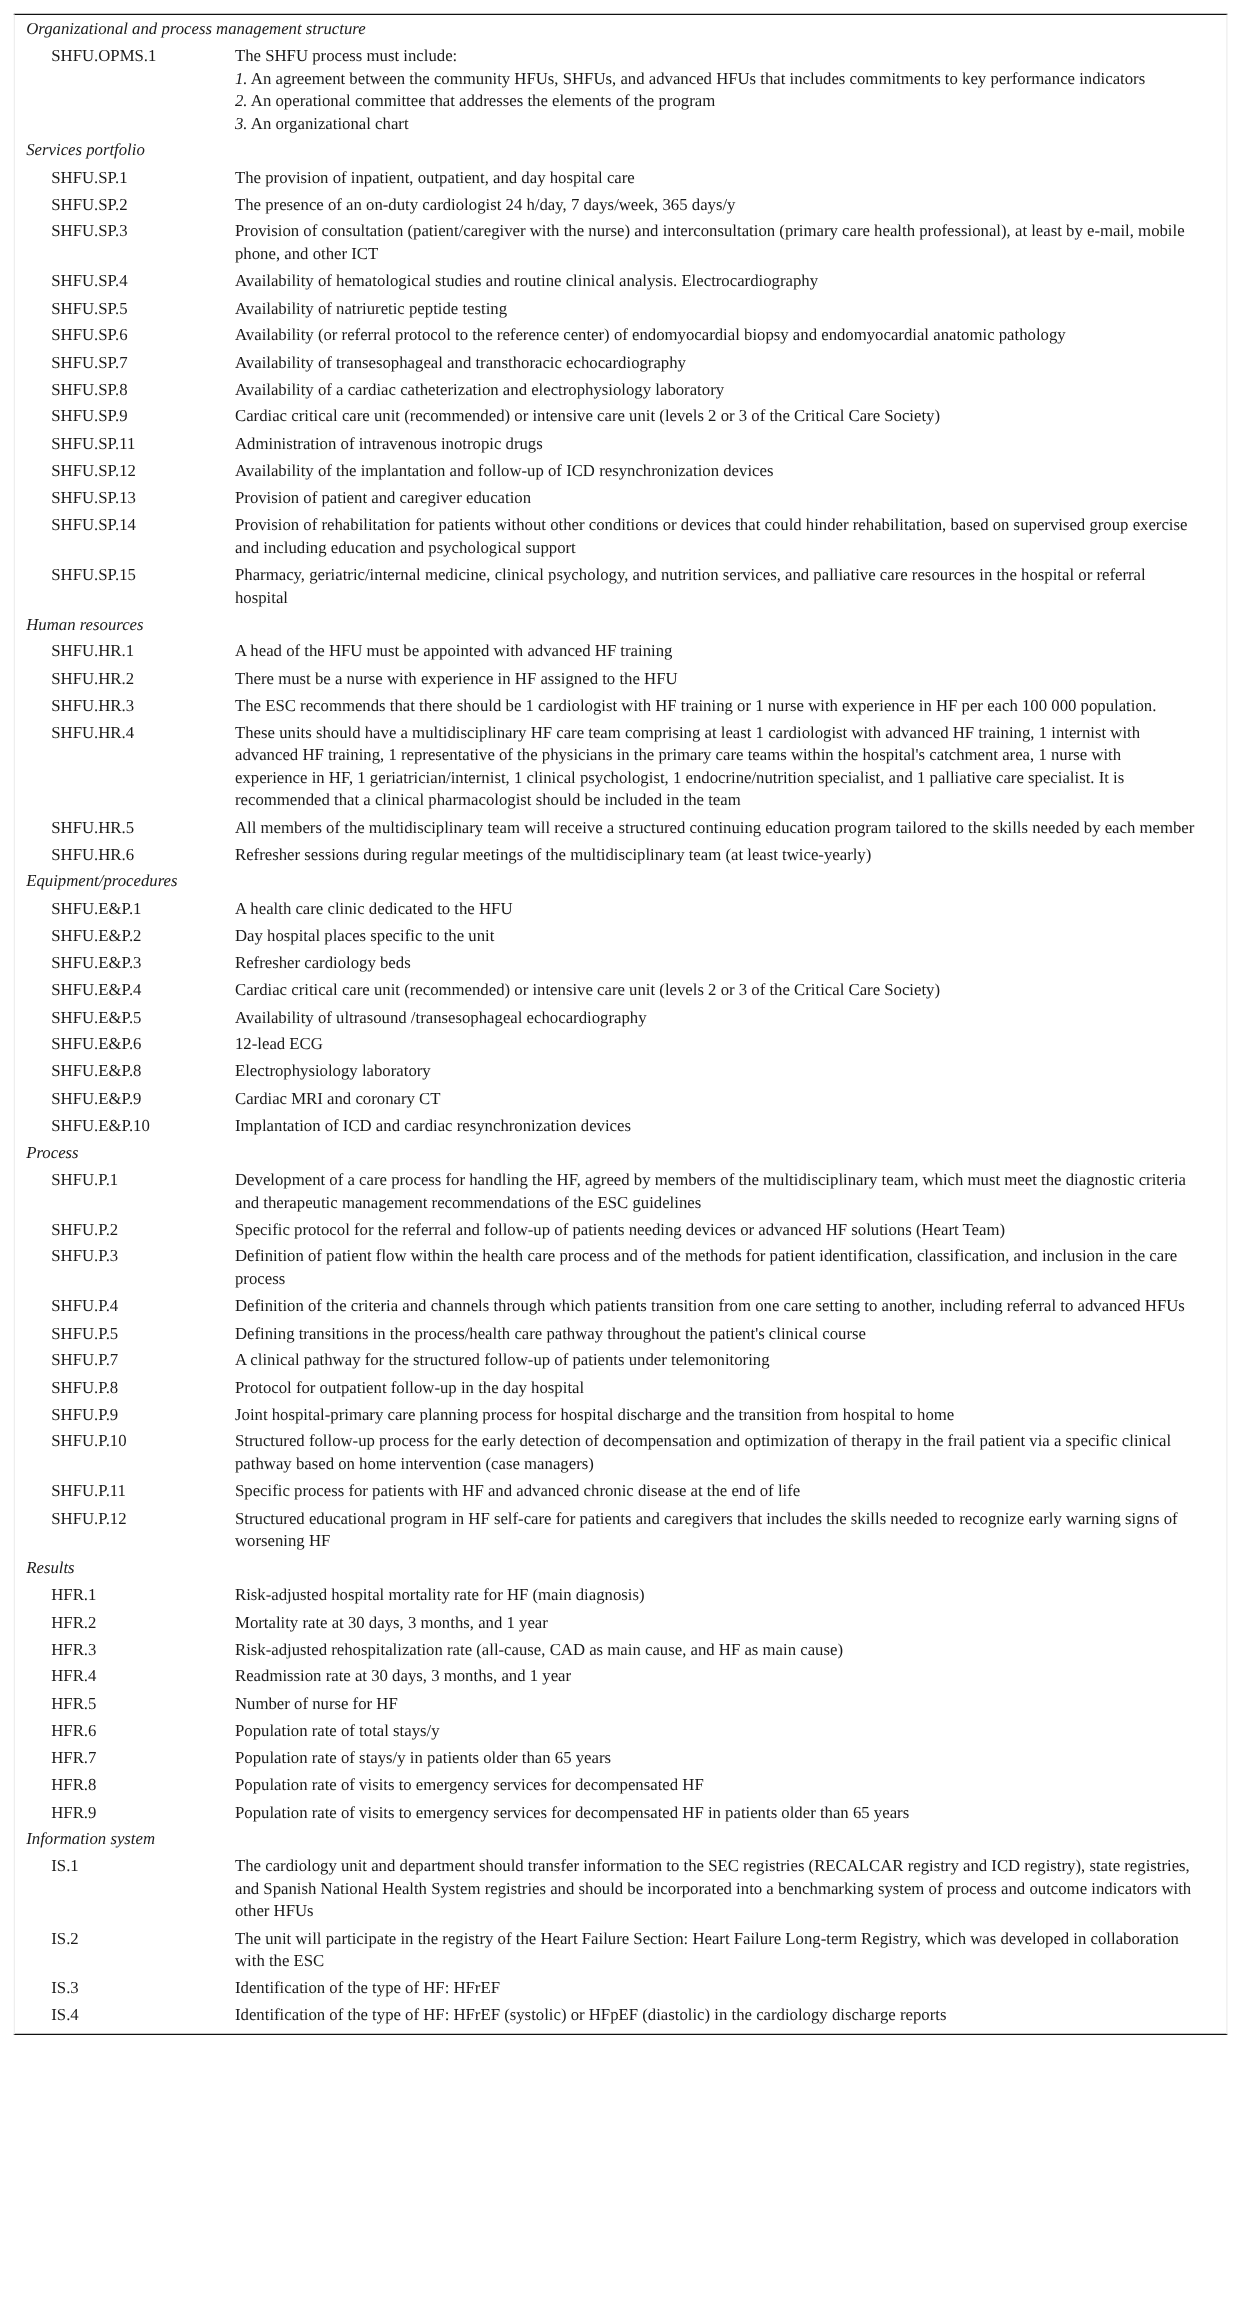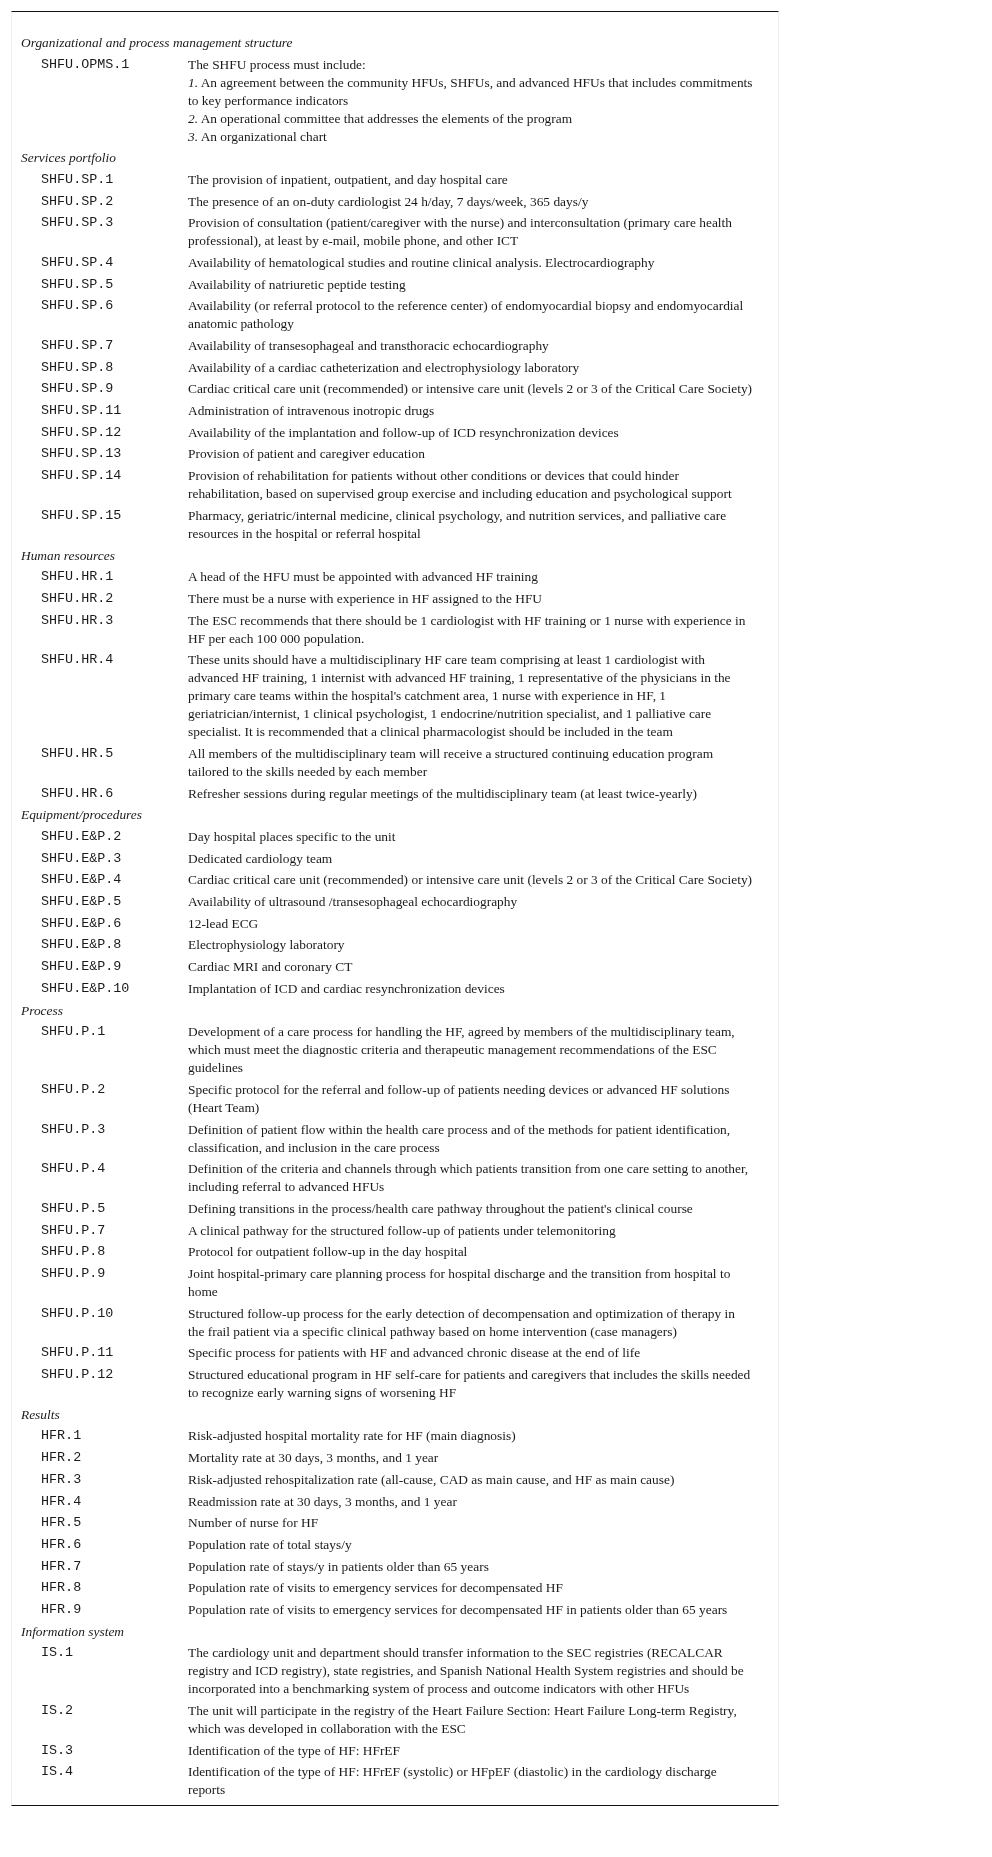--- a/index.html
+++ b/index.html
@@ -9,48 +9,47 @@
     position: relative;
     font-family: "Liberation Serif", "DejaVu Serif", serif;
     font-size: 13.4px;
     color: #1a1a1a;
     overflow: hidden;
   }
   .frame {
     position: absolute;
     left: 11px;
     top: 11px;
-    width: 768px;
+    width: 971px;
     border-top: 1.5px solid #111;
     border-bottom: 1.5px solid #111;
     border-left: 1px solid #eeeeee;
     border-right: 1px solid #eeeeee;
     box-sizing: border-box;
-    padding: 20px 0 4px 0;
+    padding: 0 0 4px 0;
   }
   table.req {
     border-collapse: collapse;
     width: 100%;
     table-layout: fixed;
   }
   table.req col.c1 { width: 176px; }
   table.req col.c2 { width: auto; }
   td {
     vertical-align: top;
     padding: 1.85px 0;
     line-height: 18px;
   }
   td.cat {
     font-style: italic;
     padding-left: 9px;
   }
   td.code {
     padding-left: 29px;
     white-space: nowrap;
-    font-family: Liberation Mono, monospace;
   }
   td.desc {
     padding-right: 24px;
   }
   .sub-line { display: block; }
   .num { font-style: italic; }
 </style>
 </head>
 <body>
 
@@ -158,26 +157,30 @@
           <td class="desc">All members of the multidisciplinary team will receive a structured continuing education program tailored to the skills needed by each member</td>
         </tr>
         <tr>
           <td class="code">SHFU.HR.6</td>
           <td class="desc">Refresher sessions during regular meetings of the multidisciplinary team (at least twice-yearly)</td>
         </tr>
         <tr>
           <td class="cat" colspan="2">Equipment/procedures</td>
         </tr>
         <tr>
+          <td class="code">SHFU.E&amp;P.1</td>
+          <td class="desc">A health care clinic dedicated to the HFU</td>
+        </tr>
+        <tr>
           <td class="code">SHFU.E&amp;P.2</td>
           <td class="desc">Day hospital places specific to the unit</td>
         </tr>
         <tr>
           <td class="code">SHFU.E&amp;P.3</td>
-          <td class="desc">Dedicated cardiology team</td>
+          <td class="desc">Refresher cardiology beds</td>
         </tr>
         <tr>
           <td class="code">SHFU.E&amp;P.4</td>
           <td class="desc">Cardiac critical care unit (recommended) or intensive care unit (levels 2 or 3 of the Critical Care Society)</td>
         </tr>
         <tr>
           <td class="code">SHFU.E&amp;P.5</td>
           <td class="desc">Availability of ultrasound /transesophageal echocardiography</td>
         </tr>
         <tr>

